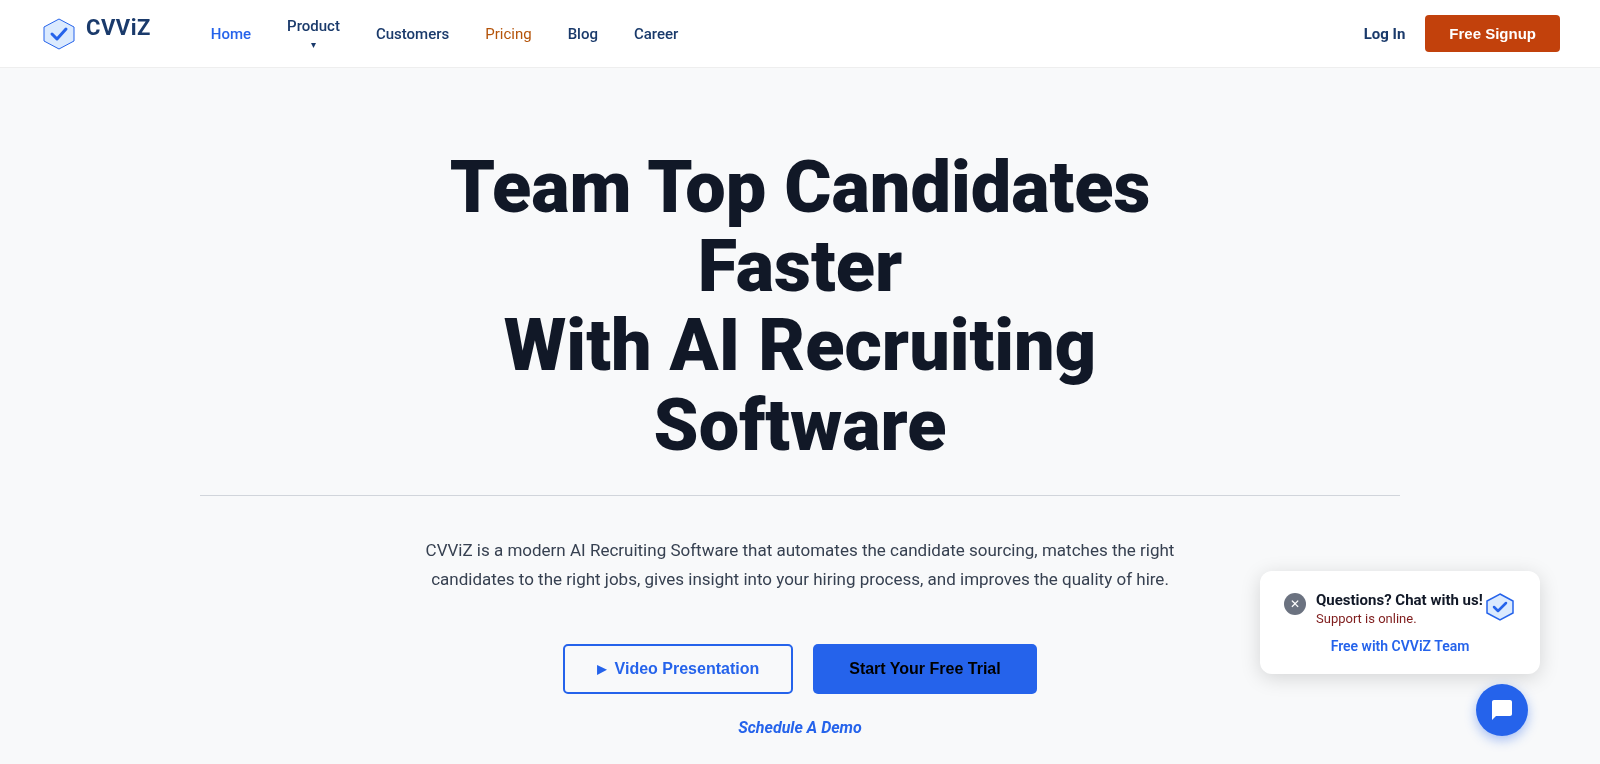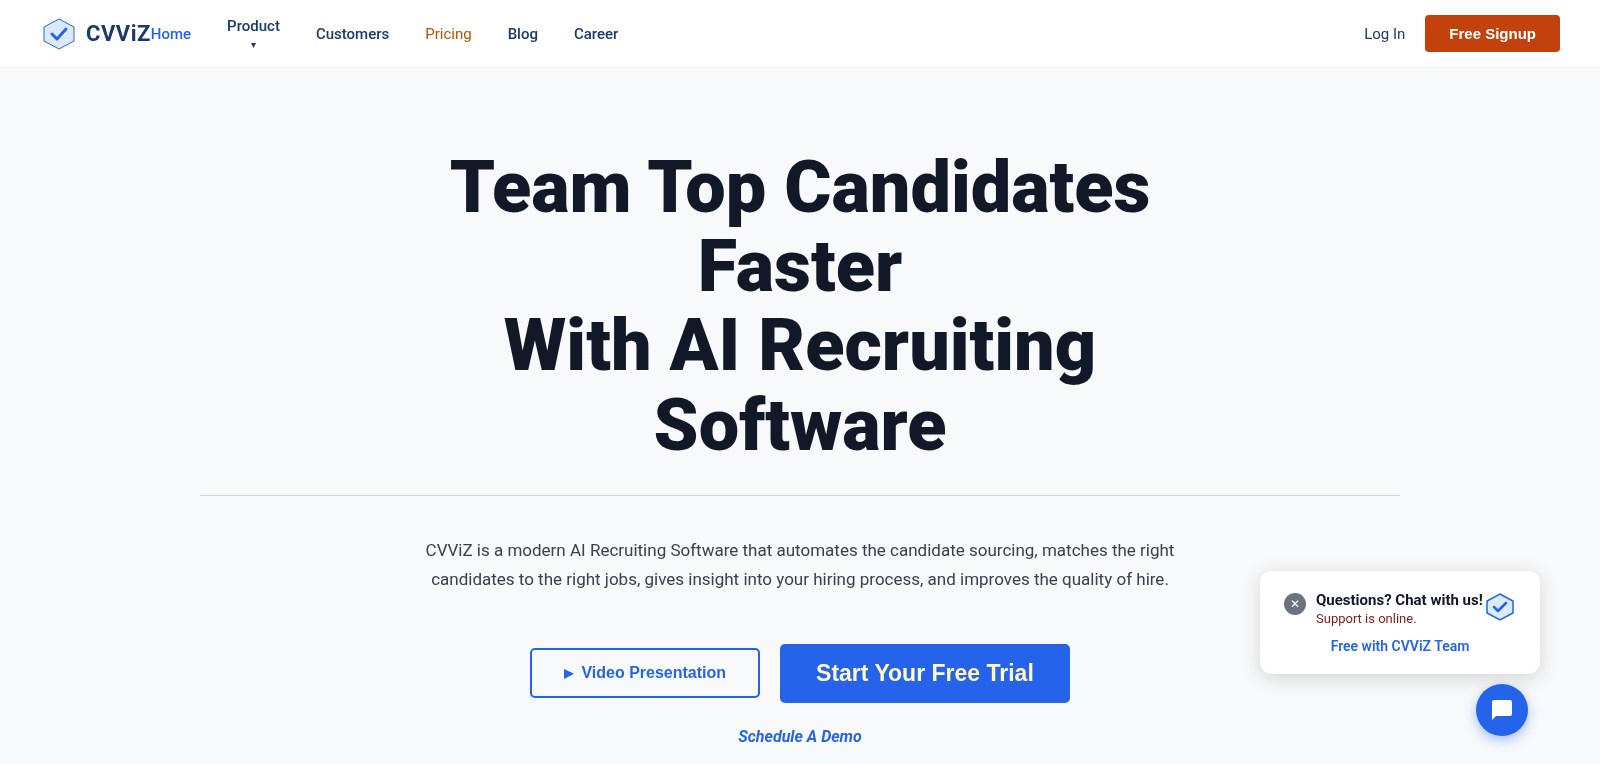--- a/index.html
+++ b/index.html
@@ -11,22 +11,22 @@
       align-items: center;
       padding: 0 40px;
       height: 68px;
       background: #fff;
       border-bottom: 1px solid #eee;
       position: relative;
       z-index: 10;
     }
     .logo-area {
       display: flex;
-      align-items: center;
       gap: 8px;
+      margin-right: 60px;
     }
     .logo-icon {
       width: 38px;
       height: 38px;
     }
     .logo-text {
       font-size: 22px;
       font-weight: 700;
       color: #1a3a6b;
       letter-spacing: 0.5px;
@@ -58,21 +58,21 @@
     }
     .nav-right {
       display: flex;
       align-items: center;
       gap: 20px;
     }
     .login-link {
       text-decoration: none;
       color: #1a3a6b;
       font-size: 15px;
-      font-weight: 400;
+      font-weight: 700;
       padding-left: 28px;
     }
     .free-signup-btn {
       background: #c2410c;
       color: #fff;
       border: none;
       padding: 10px 24px;
       border-radius: 4px;
       font-size: 15px;
       font-weight: 600;
@@ -127,25 +127,25 @@
       cursor: pointer;
       display: flex;
       align-items: center;
       gap: 8px;
     }
     .play-icon {
       font-size: 12px;
     }
     .trial-btn {
       background: #2563eb;
-      color: #fef9c3;
+      color: #000000;
       border: none;
       padding: 16px 36px;
       border-radius: 5px;
-      font-size: 23px;
+      font-size: 16px;
       font-weight: 700;
       cursor: pointer;
       text-align: right;
     }
     .demo-link {
       display: block;
       color: #2563eb;
       font-size: 16px;
       font-weight: 700;
       text-decoration: none;

